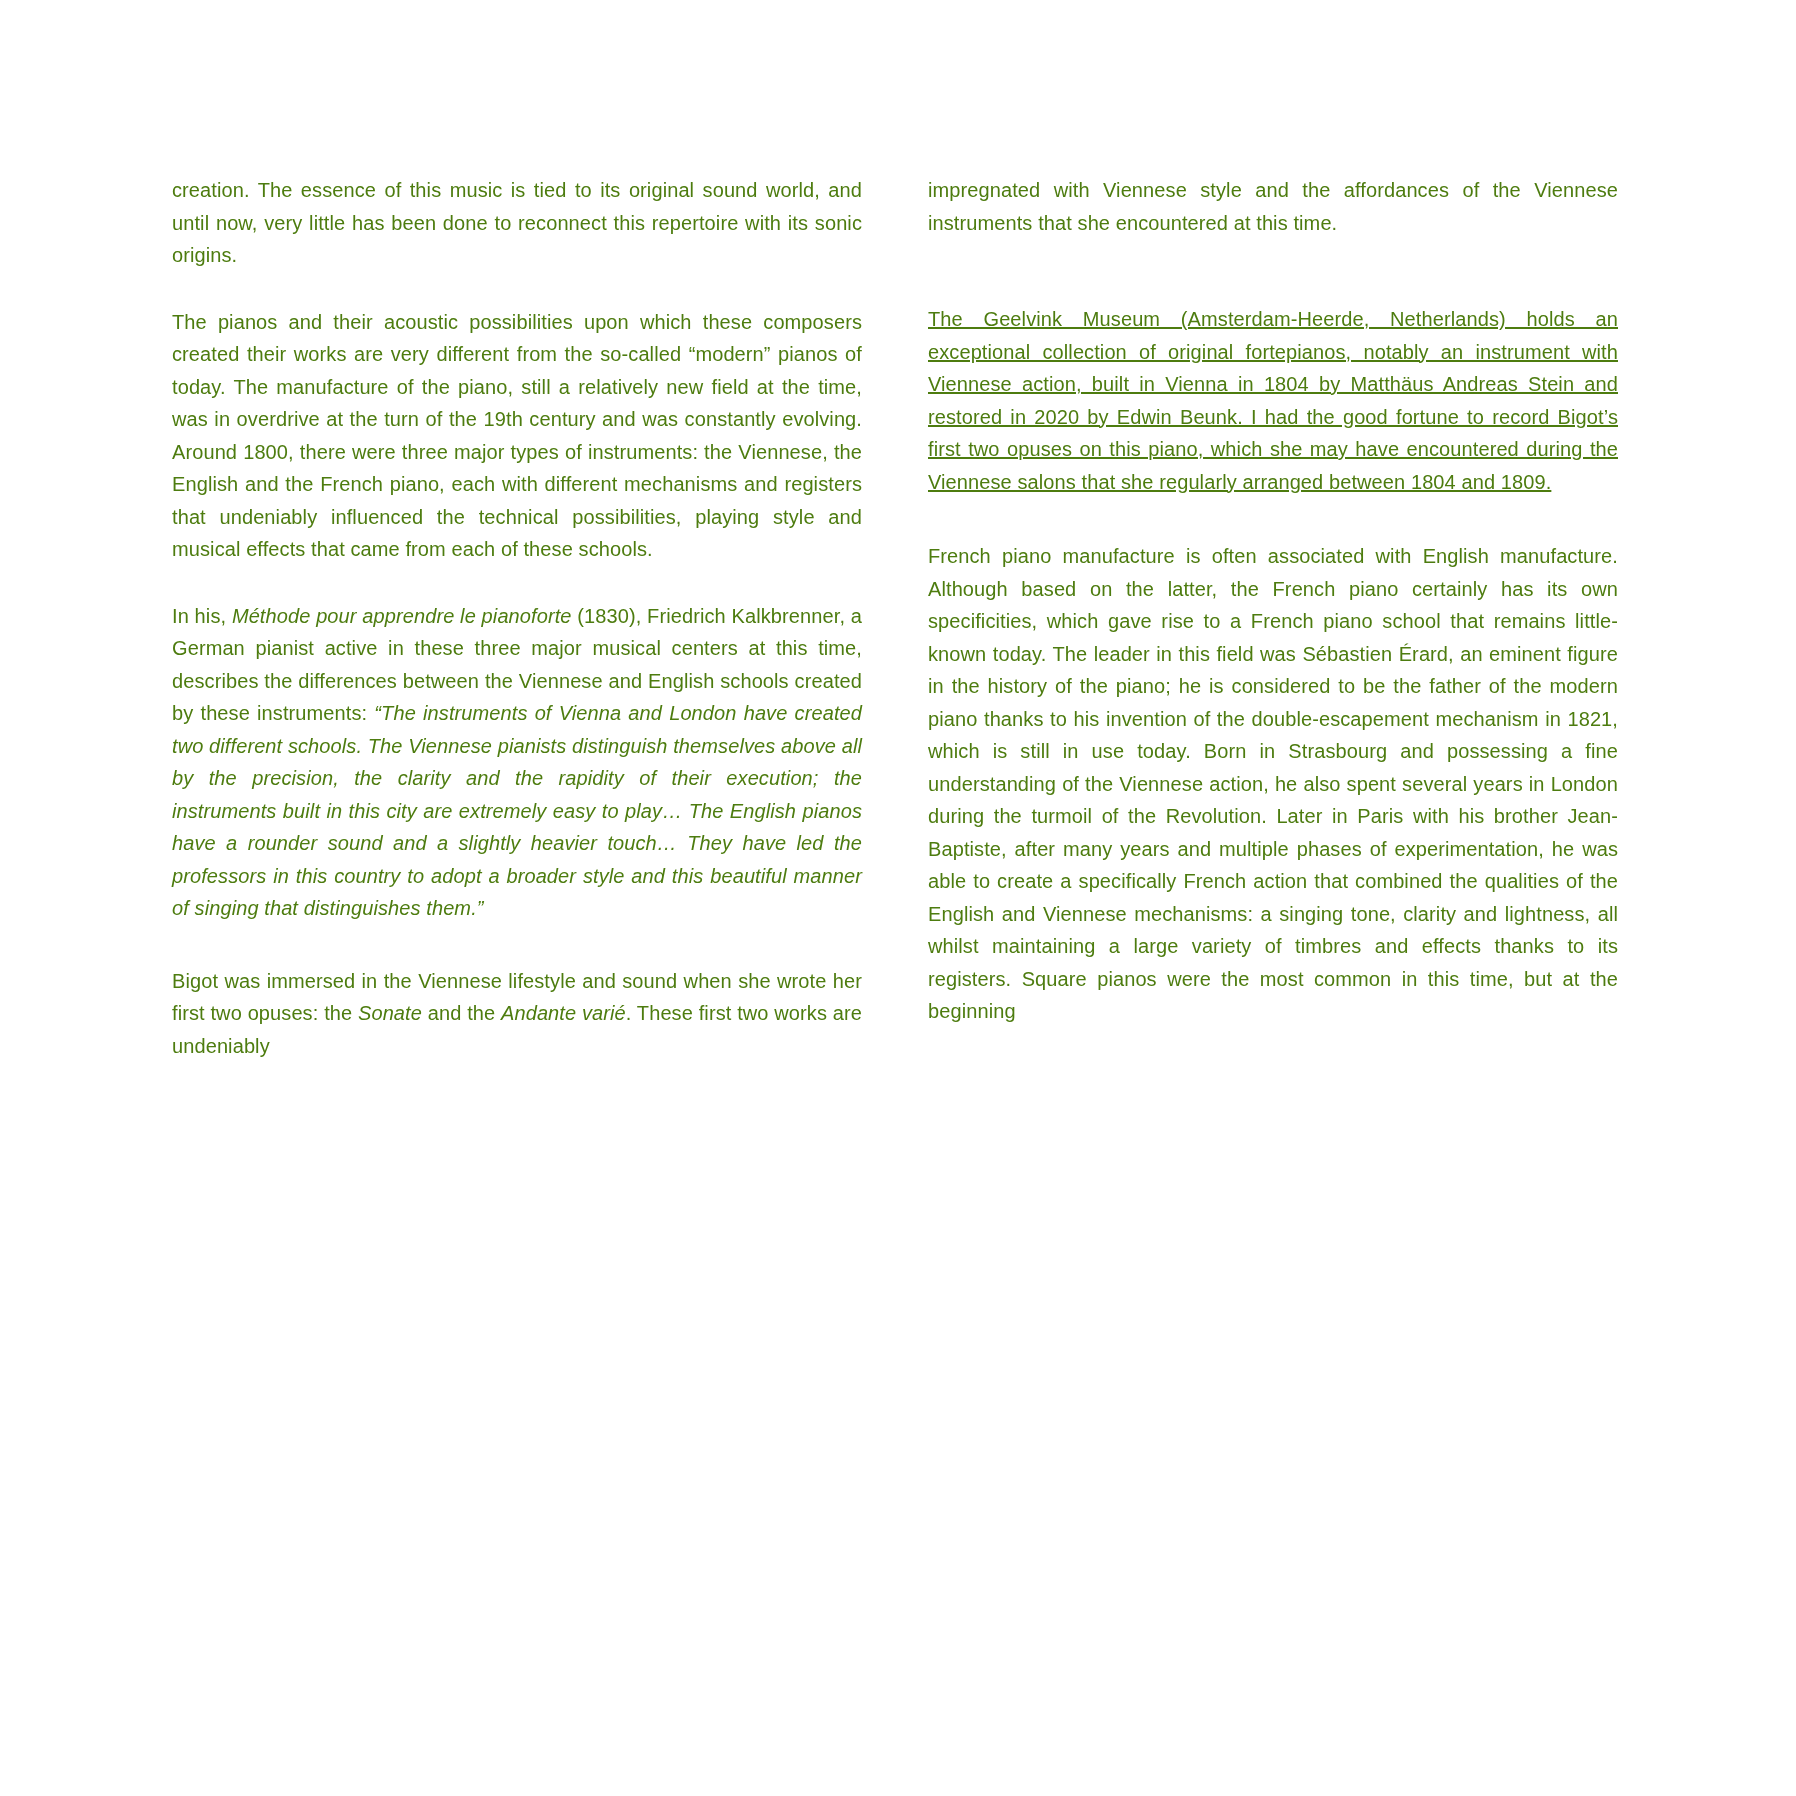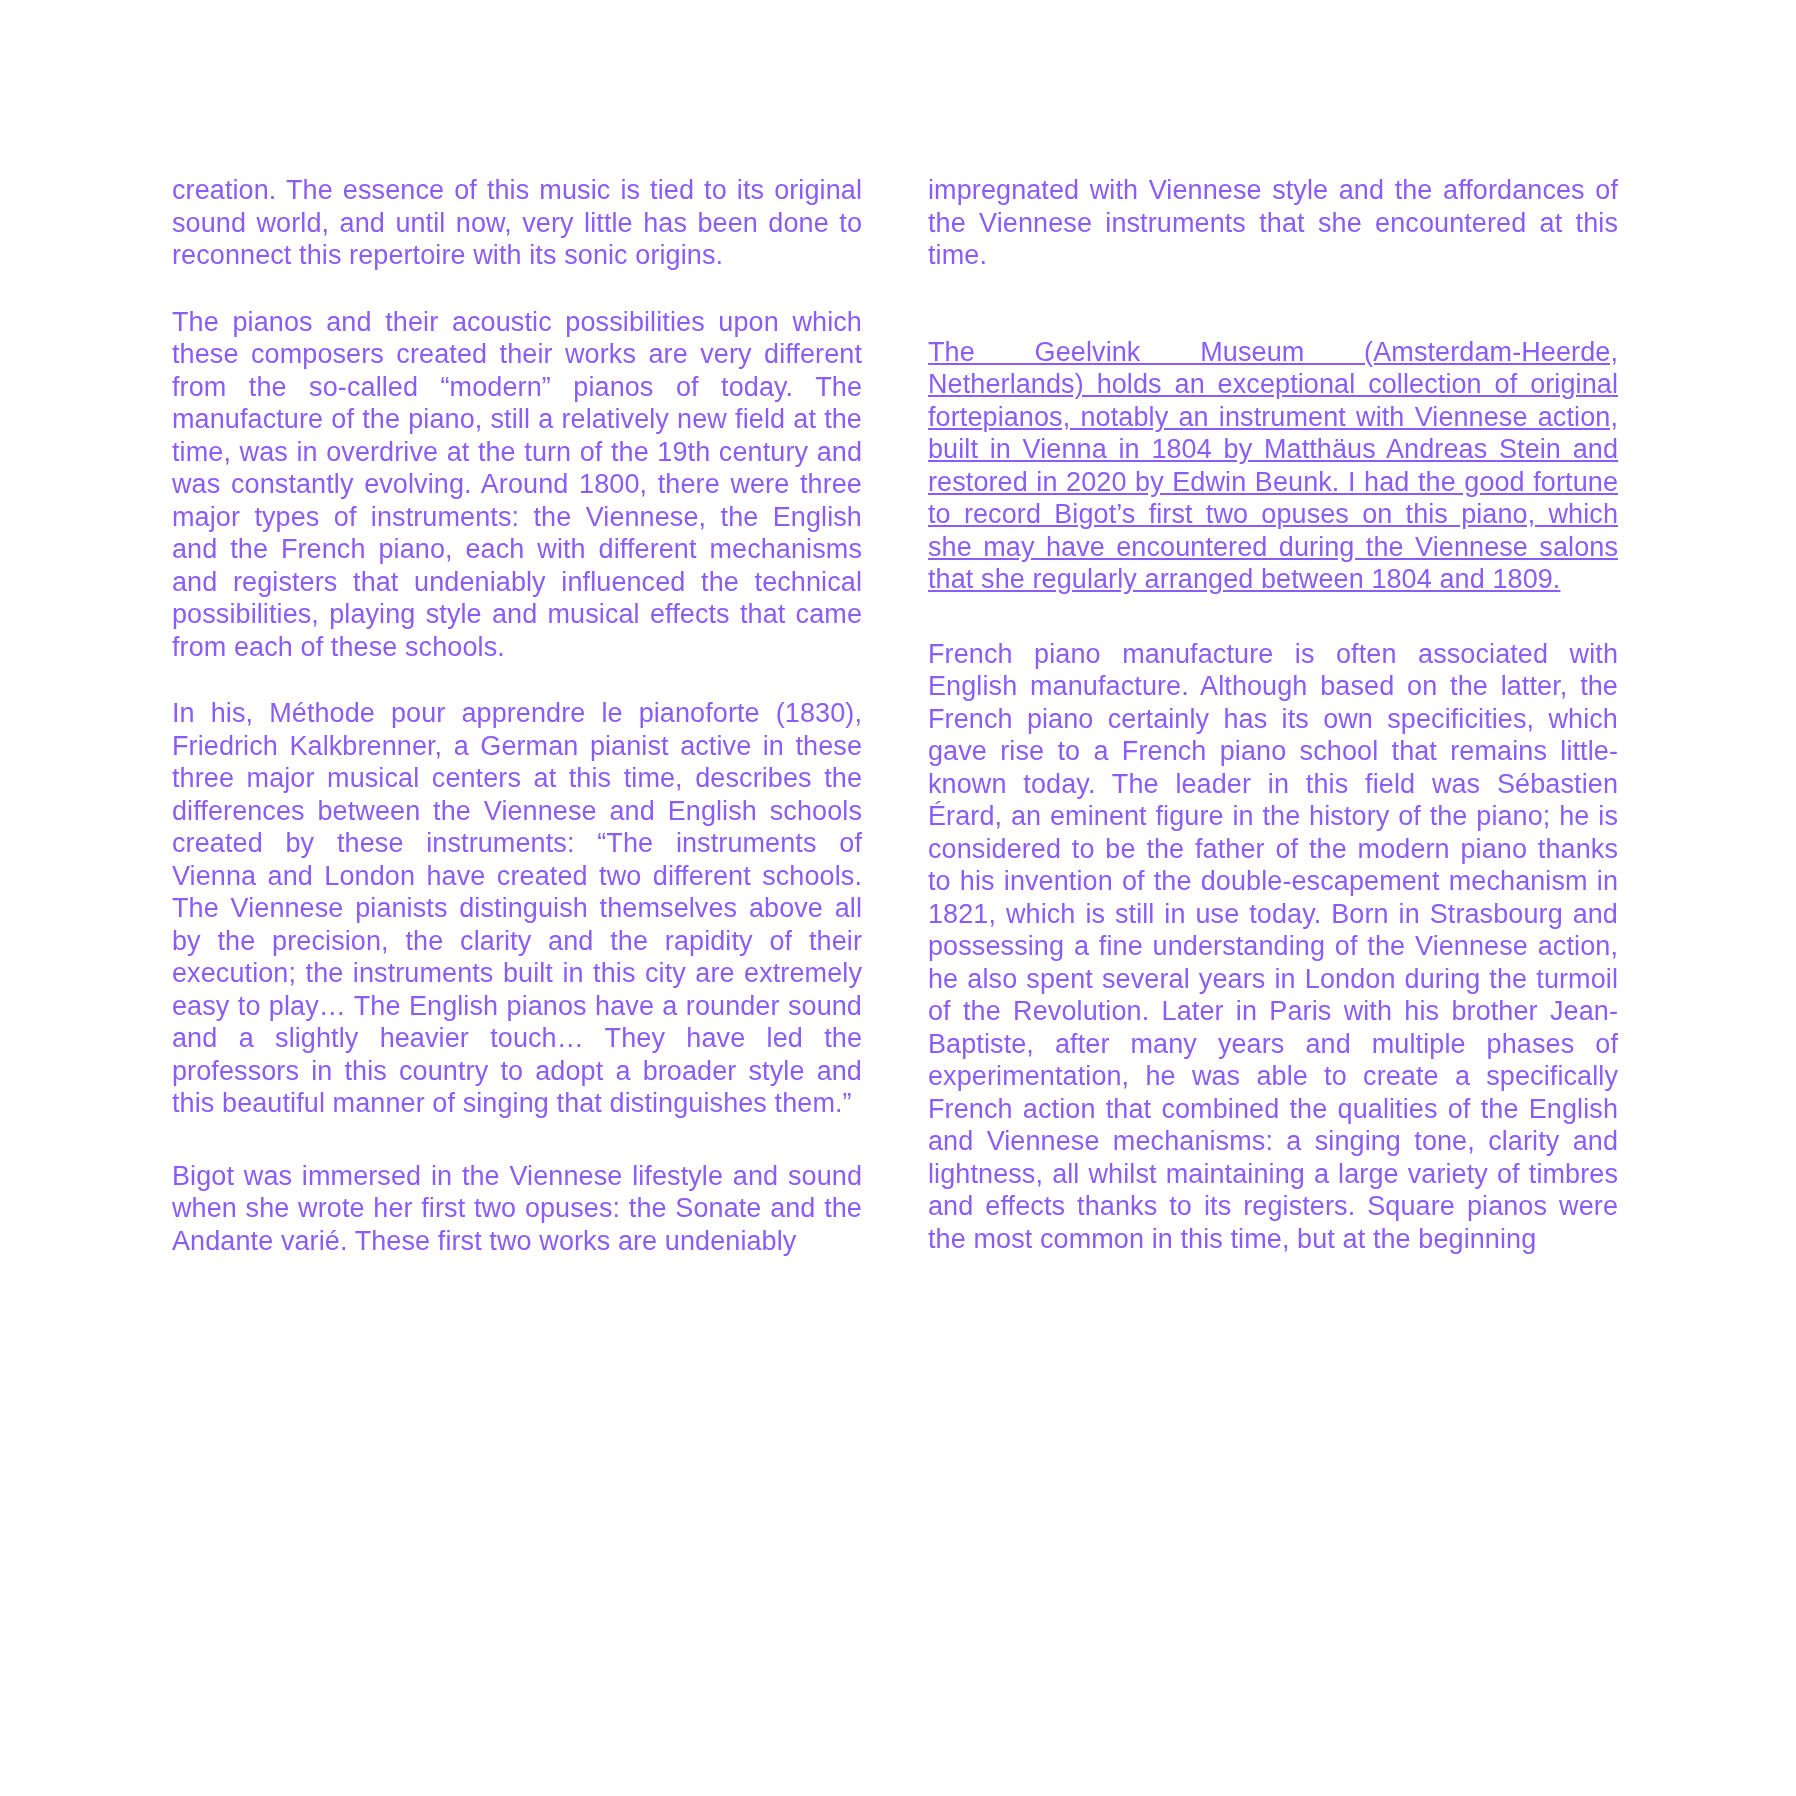--- a/index.html
+++ b/index.html
@@ -22,36 +22,37 @@
     gap: 66px;
   }
   .column {
     width: 690px;
     flex: 0 0 690px;
   }
   .para {
     margin: 0 0 34px 0;
     font-family: "Liberation Sans", "DejaVu Sans", sans-serif;
     font-weight: 300;
-    font-size: 27px;
+    font-size: 20px;
     line-height: 32.5px;
     letter-spacing: 0.1px;
-    color: #8b5cf6;
+    color: #4d7c0f;
     text-align: justify;
     text-justify: inter-word;
     hyphens: none;
     -webkit-hyphens: none;
   }
   .para:last-child {
     margin-bottom: 0;
     margin-top: 40px;
   }
   .para.gap-medium { margin-bottom: 42px; text-decoration: underline; }
   .para.gap-large  { margin-bottom: 64px; }
   .it {
+    font-style: italic;
   }
 </style>
 </head>
 <body>
 
 <div class="page">
   <div class="column">
       <p class="para gap-normal"><span>creation. The essence of this music is tied to its original sound world, and until now, very little has been done to reconnect this repertoire with its sonic origins.</span></p>
       <p class="para gap-normal"><span>The pianos and their acoustic possibilities upon which these composers created their works are very different from the so-called “modern” pianos of today. The manufacture of the piano, still a relatively new field at the time, was in overdrive at the turn of the 19th century and was constantly evolving. Around 1800, there were three major types of instruments: the Viennese, the English and the French piano, each with different mechanisms and registers that undeniably influenced the technical possibilities, playing style and musical effects that came from each of these schools.</span></p>
       <p class="para gap-normal"><span>In his, </span><span class="it">Méthode pour apprendre le pianoforte</span><span> (1830), Friedrich Kalkbrenner, a German pianist active in these three major musical centers at this time, describes the differences between the Viennese and English schools created by these instruments: </span><span class="it">“The instruments of Vienna and London have created two different schools. The Viennese pianists distinguish themselves above all by the precision, the clarity and the rapidity of their execution; the instruments built in this city are extremely easy to play… The English pianos have a rounder sound and a slightly heavier touch… They have led the professors in this country to adopt a broader style and this beautiful manner of singing that distinguishes them.”</span></p>

